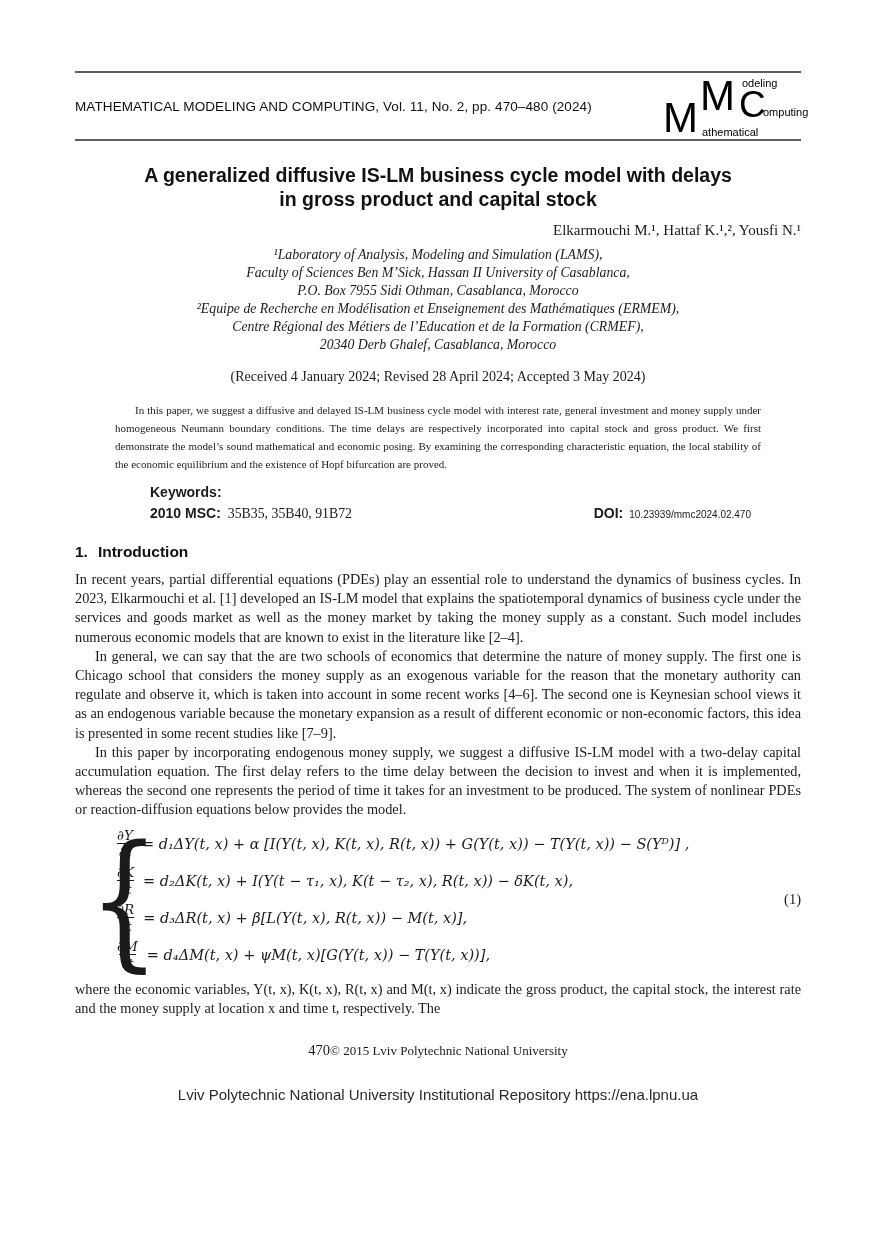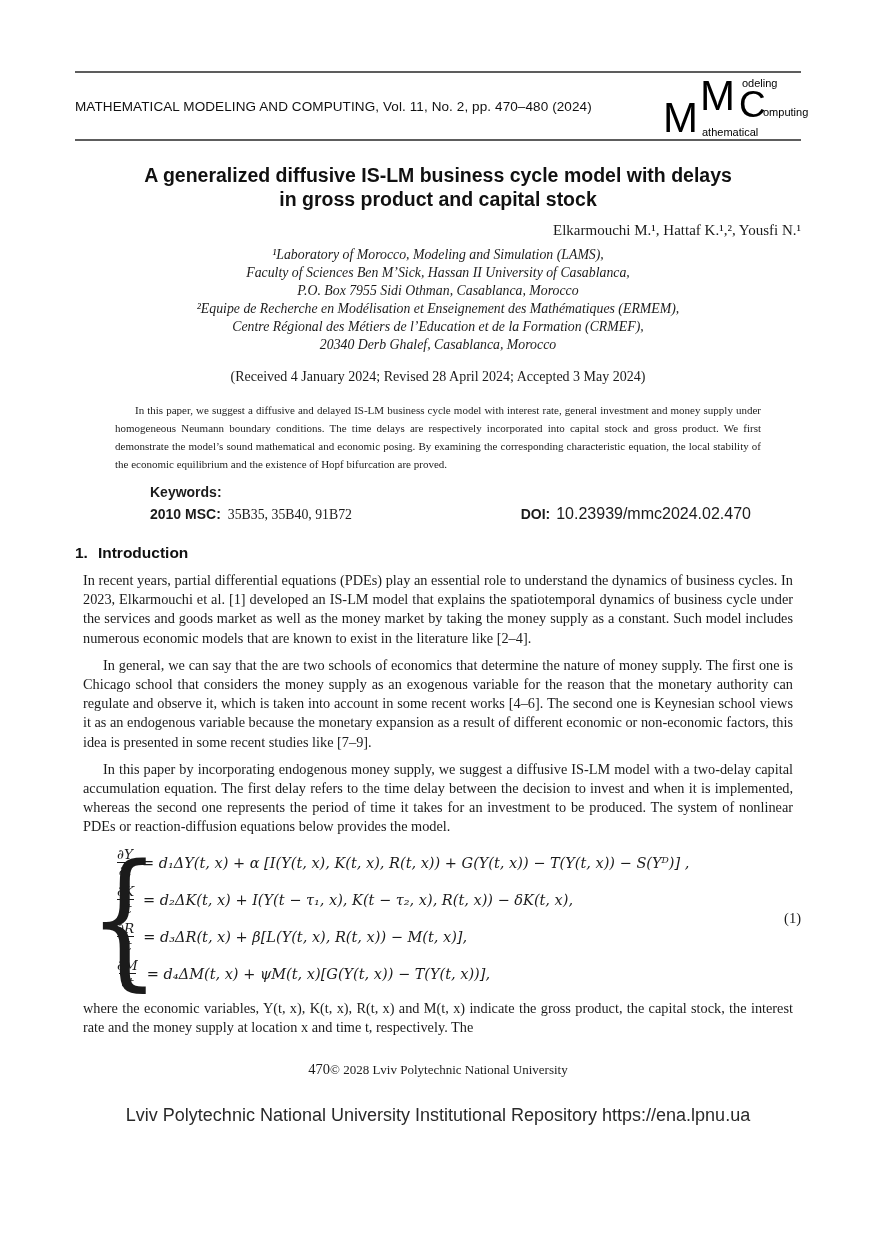--- a/index.html
+++ b/index.html
@@ -44,27 +44,27 @@
 
   
   .abstract{margin:16px 40px 0;text-align:justify;font-size:11px;line-height:18px;text-indent:20px;}
   .meta{margin:0 50px;}
   .meta-line{margin-top:5px;padding-left:25px;font-size:13.8px;display:flex;align-items:baseline;}
   .meta-line.first{margin-top:11px;}
   .label{font-family:"Liberation Sans","DejaVu Sans",sans-serif;font-weight:bold;font-size:14px;white-space:nowrap;}
   .kw-text{font-style:italic;margin-left:7px;}
   .msc-text{margin-left:7px;}
   .doi-wrap{margin-left:auto;display:flex;align-items:baseline;}
-  .doi-text{font-family:"Liberation Sans","DejaVu Sans",sans-serif;font-size:16px;margin-left:6px;}
+  .doi-text{font-family:"Liberation Sans","DejaVu Sans",sans-serif;font-size:10px;margin-left:6px;}
 
   
   .section-heading{margin:21px 0 0;font-family:"Liberation Sans","DejaVu Sans",sans-serif;
     font-weight:bold;font-size:15.5px;color:#111;}
   .section-heading .sec-num{margin-right:10px;}
-  p.body{margin:8px;font-size:14.3px;line-height:19.2px;text-align:justify;}
+  p.body{margin:0;font-size:14.3px;line-height:19.2px;text-align:justify;}
   p.body.first{margin-top:9px;}
   p.body.indent{text-indent:20px;}
 
   
   .equation{display:flex;align-items:center;margin:6px 0 0 14px;}
   .eq-brace{font-family:"DejaVu Serif",serif;font-size:148px;line-height:148px;
     font-weight:400;transform:scaleX(.75);transform-origin:left center;width:26px;color:#1b1b1b;}
   .eq-rows{display:flex;flex-direction:column;}
   .eq-row{display:flex;align-items:center;height:37px;font-size:14.5px;}
   .math{font-style:italic;font-family:"DejaVu Serif","DejaVu Sans",serif;}
@@ -72,21 +72,21 @@
     font-size:13.5px;line-height:15px;margin-right:7px;}
   .frac .den{border-top:1px solid #1b1b1b;padding:1px 2px 0;}
   .frac .num{padding:0 2px;}
   .eq-number{margin-left:auto;font-size:14.5px;font-style:normal;}
 
   
   .footer-row{display:flex;justify-content:center;align-items:baseline;margin-top:24px;}
   .page-number{font-size:14.5px;}
   .copyright{font-size:13px;}
   .repo-line{margin-top:27px;text-align:center;
-    font-family:"Liberation Sans","DejaVu Sans",sans-serif;font-size:18px;color:#2a2a2a;}
+    font-family:"Liberation Sans","DejaVu Sans",sans-serif;font-size:15px;color:#2a2a2a;}
 </style>
 </head>
 <body>
 
 <div class="page">
   <div class="content">
 
     <div class="rule rule-top"></div>
 
     <div class="header-row">
@@ -104,21 +104,21 @@
     <div class="rule rule-mid"></div>
 
     <div class="title">
       <div>A generalized diffusive IS-LM business cycle model with delays</div>
       <div>in gross product and capital stock</div>
     </div>
 
     <div class="authors">Elkarmouchi M.¹, Hattaf K.¹,², Yousfi N.¹</div>
 
     <div class="affiliations">
-      <div>¹Laboratory of Morocco, Modeling and Simulation (LAMS),</div>
+      <div>¹Laboratory of Analysis, Modeling and Simulation (LAMS),</div>
       <div>Faculty of Sciences Ben M’Sick, Hassan II University of Casablanca,</div>
       <div>P.O. Box 7955 Sidi Othman, Casablanca, Morocco</div>
       <div>²Equipe de Recherche en Modélisation et Enseignement des Mathématiques (ERMEM),</div>
       <div>Centre Régional des Métiers de l’Education et de la Formation (CRMEF),</div>
       <div>20340 Derb Ghalef, Casablanca, Morocco</div>
     </div>
 
     <div class="received">(Received 4 January 2024; Revised 28 April 2024; Accepted 3 May 2024)</div>
 
     <div class="abstract">In this paper, we suggest a diffusive and delayed IS-LM business cycle model with interest rate, general investment and money supply under homogeneous Neumann boundary conditions. The time delays are respectively incorporated into capital stock and gross product. We first demonstrate the model’s sound mathematical and economic posing. By examining the corresponding characteristic equation, the local stability of the economic equilibrium and the existence of Hopf bifurcation are proved.</div>
@@ -177,19 +177,19 @@
           <span>= d₄ΔM(t, x) + ψM(t, x)[G(Y(t, x)) − T(Y(t, x))],</span>
         </div>
       </div>
       <div class="eq-number">(1)</div>
     </div>
 
     <p class="body" style="margin-top:6px;">where the economic variables, Y(t, x), K(t, x), R(t, x) and M(t, x) indicate the gross product, the capital stock, the interest rate and the money supply at location x and time t, respectively. The</p>
 
     <div class="footer-row">
       <span class="page-number">470</span>
-      <span class="copyright">© 2028 Lviv Polytechnic National University</span>
+      <span class="copyright">© 2015 Lviv Polytechnic National University</span>
     </div>
 
     <div class="repo-line">Lviv Polytechnic National University Institutional Repository https://ena.lpnu.ua</div>
 
   </div>
 </div>
 
 </body></html>

